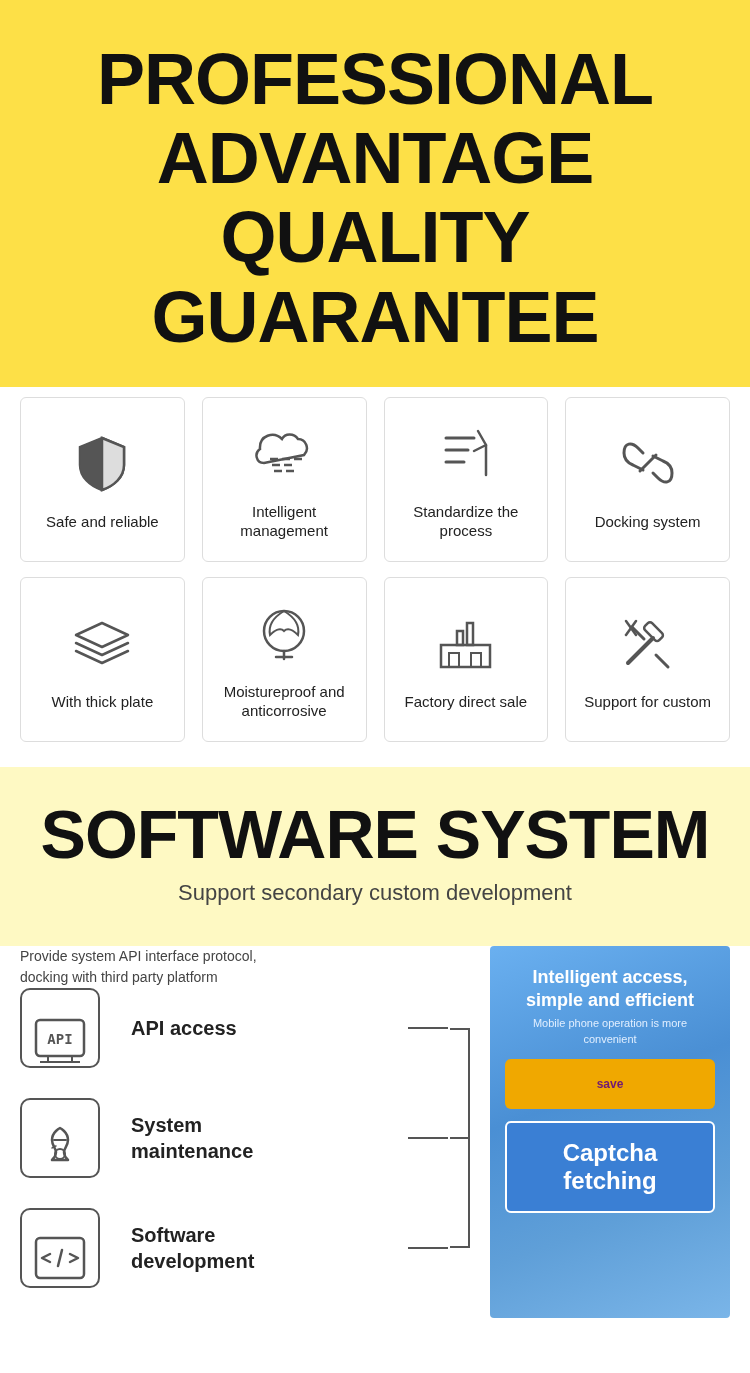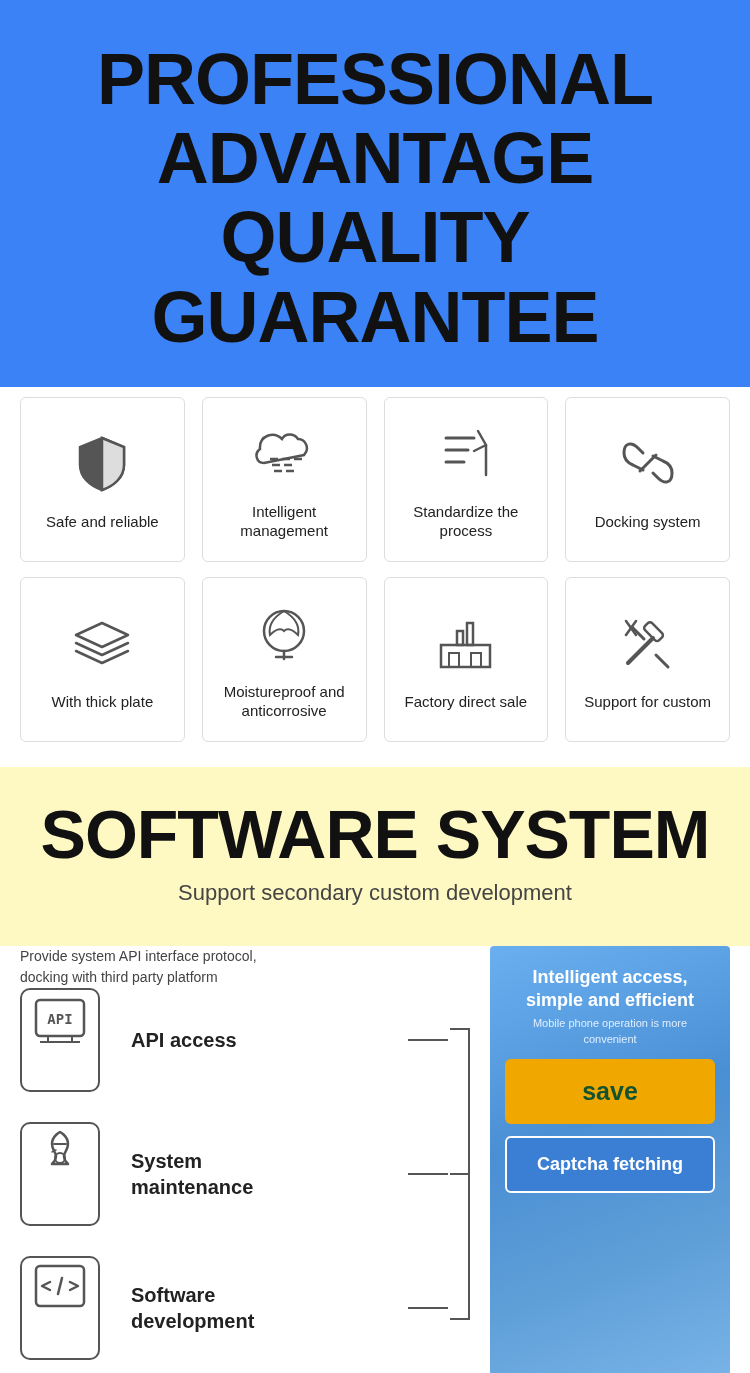--- a/index.html
+++ b/index.html
@@ -8,21 +8,21 @@
       min-height: 1373px;
       background: #fff;
       font-family: Arial, sans-serif;
       overflow-x: hidden;
     }
 
     
     .header-section {
       text-align: center;
       padding: 40px 20px 30px;
-      background: #3b82f6;
+      background: #fde047;
     }
     .header-title {
       font-size: 72px;
       font-weight: 900;
       line-height: 1.1;
       color: #111;
       letter-spacing: -1px;
     }
 
     
@@ -95,25 +95,25 @@
       line-height: 1.5;
     }
     .feature-item {
       display: flex;
       align-items: center;
       margin-bottom: 30px;
       position: relative;
     }
     .feature-icon-box {
       width: 80px;
-      height: 104px;
+      height: 80px;
       border: 2px solid #555;
       border-radius: 10px;
       display: flex;
-      align-items: flex-start;
+      align-items: flex-end;
       justify-content: center;
       flex-shrink: 0;
       margin-right: 15px;
       text-decoration: underline;
     }
     .feature-label {
       font-size: 20px;
       color: #222;
       font-weight: 600;
       line-height: 1.3;
@@ -142,37 +142,37 @@
     }
     .phone-sub-label {
       font-size: 11px;
       color: #e0eeff;
       text-align: center;
       margin-top: 4px;
       line-height: 1.4;
     }
     .btn-save {
       background: #f0a800;
-      color: #14532d;
+      color: #701a75;
       border: none;
       border-radius: 6px;
       padding: 18px 10px;
-      font-size: 25px;
+      font-size: 12px;
       font-weight: 700;
       width: 100%;
       cursor: pointer;
       text-align: center;
     }
     .btn-captcha {
       background: #3a7fd4;
       color: #fff;
       border: 2px solid #fff;
       border-radius: 6px;
       padding: 16px 10px;
-      font-size: 18px;
+      font-size: 24px;
       font-weight: 600;
       width: 100%;
       cursor: pointer;
       text-align: center;
     }
 
     
     svg { display: block; }
 
     

